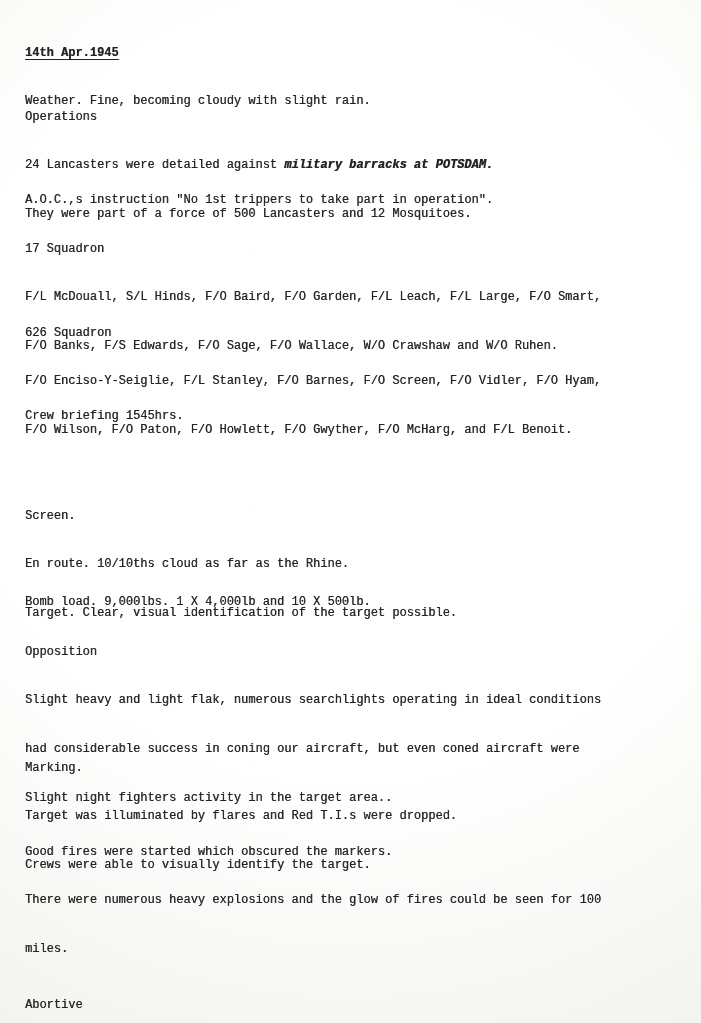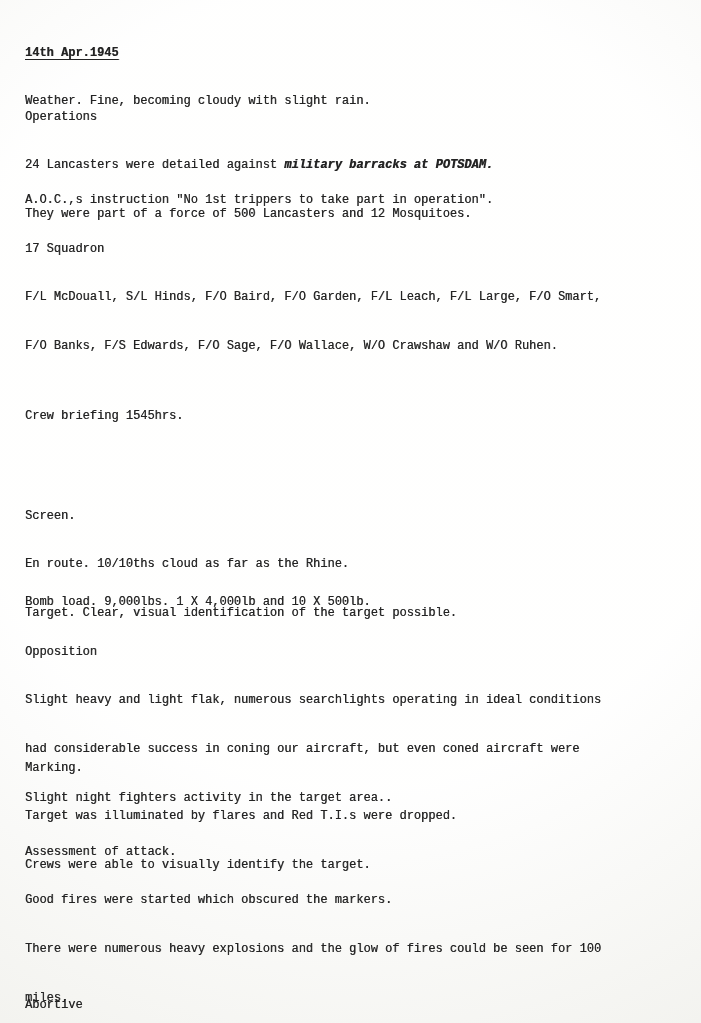--- a/index.html
+++ b/index.html
@@ -59,20 +59,25 @@
   <section class="para" style="top:159px">
     <div class="line">A.O.C.,s instruction "No 1st trippers to take part in operation".</div>
   </section>
 
   <section class="para" style="top:208px">
     <div class="line">17 Squadron</div>
     <div class="line">F/L McDouall, S/L Hinds, F/O Baird, F/O Garden, F/L Leach, F/L Large, F/O Smart,</div>
     <div class="line">F/O Banks, F/S Edwards, F/O Sage, F/O Wallace, W/O Crawshaw and W/O Ruhen.</div>
   </section>
 
+  <section class="para" style="top:292px">
+    <div class="line">626 Squadron</div>
+    <div class="line">F/O Enciso-Y-Seiglie, F/L Stanley, F/O Barnes, F/O Screen, F/O Vidler, F/O Hyam,</div>
+    <div class="line">F/O Wilson, F/O Paton, F/O Howlett, F/O Gwyther, F/O McHarg, and F/L Benoit.</div>
+  </section>
 
   <section class="para" style="top:375px">
     <div class="line">Crew briefing 1545hrs.</div>
   </section>
 
 
   <section class="para" style="top:475px">
     <div class="line">Screen.</div>
     <div class="line">En route. 10/10ths cloud as far as the Rhine.</div>
     <div class="line">Target. Clear, visual identification of the target possible.</div>
@@ -89,21 +94,20 @@
     <div class="line">Slight night fighters activity in the target area..</div>
   </section>
 
   <section class="para" style="top:727px">
     <div class="line">Marking.</div>
     <div class="line">Target was illuminated by flares and Red T.I.s were dropped.</div>
     <div class="line">Crews were able to visually identify the target.</div>
   </section>
 
   <section class="para" style="top:811px">
-    <div class="line">Assessment of attack.</div>
     <div class="line">Good fires were started which obscured the markers.</div>
     <div class="line">There were numerous heavy explosions and the glow of fires could be seen for 100</div>
     <div class="line">miles.</div>
     
     
     
   </section>
 
   <section class="para" style="top:964px">
     <div class="line">Abortive</div>

